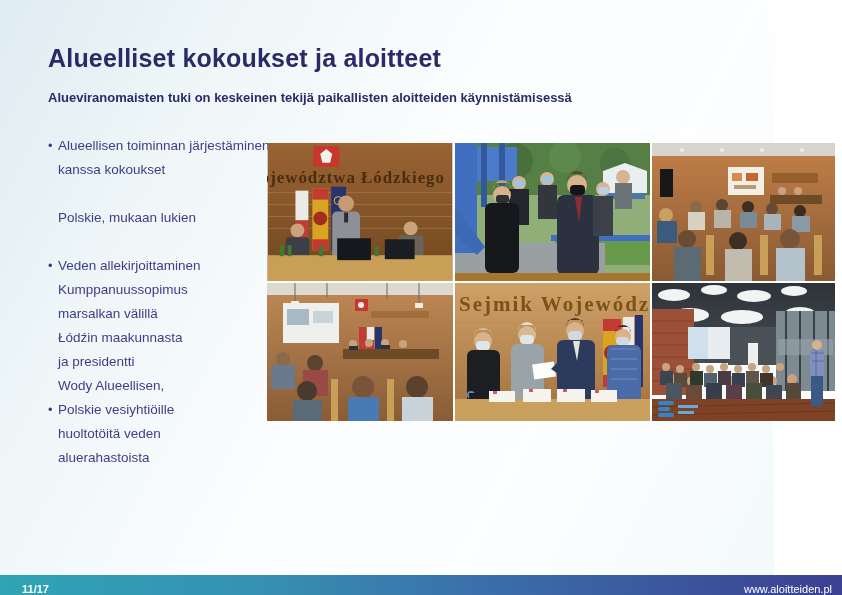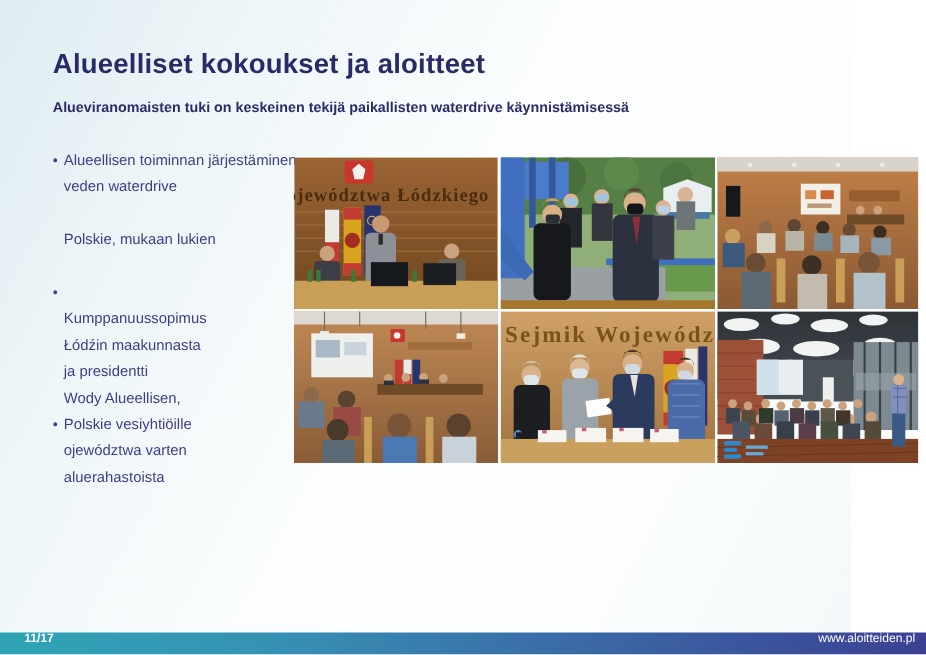--- a/index.html
+++ b/index.html
@@ -10,78 +10,83 @@
   .subtitle{position:absolute;left:48px;top:90px;font-size:13px;font-weight:bold;color:#2a2c68;}
   .bullets{position:absolute;left:48px;top:134px;width:250px;}
   .bl{display:flex;height:24px;line-height:24px;font-size:13.5px;color:#3e3e85;white-space:nowrap;}
   .bl .mark{width:10px;font-size:13px;color:#3e3e85;}
   .photogrid{position:absolute;left:267px;top:143px;width:568px;height:278px;
     display:grid;grid-template-columns:186px 195px 183px;grid-template-rows:138px 138px;gap:2px 2px;}
   .photo{position:relative;overflow:hidden;}
   .photo svg{display:block;width:100%;height:100%;}
   .footer{position:absolute;left:0;bottom:0;width:842px;height:20px;
     background:linear-gradient(90deg,#2fa4b5 0%,#3691b3 30%,#3a72aa 55%,#3c4092 100%);
-    display:flex;align-items:flex-start;justify-content:space-between;color:#ffffff;}
+    display:flex;align-items:flex-end;justify-content:space-between;color:#ffffff;}
   .page-num{margin-left:22px;font-size:11px;font-weight:bold;}
   .website{margin-right:10px;font-size:11px;}
   .sign-serif{font-family:"Liberation Serif",serif;font-weight:bold;}
 </style>
 </head>
 <body>
 
 <div class="slide">
 
   <div class="title">Alueelliset kokoukset ja aloitteet</div>
-  <div class="subtitle">Alueviranomaisten tuki on keskeinen tekijä paikallisten waterdrive käynnistämisessä</div>
+  <div class="subtitle">Alueviranomaisten tuki on keskeinen tekijä paikallisten aloitteiden käynnistämisessä</div>
 
   <div class="bullets">
     <div class="bl">
         <span class="mark">•</span>
         <span>Alueellisen toiminnan järjestäminen</span>
       </div>
     <div class="bl">
         <span class="mark"></span>
-        <span>veden waterdrive</span>
+        <span>kanssa kokoukset</span>
       </div>
     <div class="bl">
         <span class="mark"></span>
       </div>
     <div class="bl">
         <span class="mark"></span>
         <span>Polskie, mukaan lukien</span>
       </div>
     <div class="bl">
         <span class="mark"></span>
       </div>
     <div class="bl">
         <span class="mark">•</span>
+        <span>Veden allekirjoittaminen</span>
       </div>
     <div class="bl">
         <span class="mark"></span>
         <span>Kumppanuussopimus</span>
+      </div>
+    <div class="bl">
+        <span class="mark"></span>
+        <span>marsalkan välillä</span>
       </div>
     <div class="bl">
         <span class="mark"></span>
         <span>Łódźin maakunnasta</span>
       </div>
     <div class="bl">
         <span class="mark"></span>
         <span>ja presidentti</span>
       </div>
     <div class="bl">
         <span class="mark"></span>
         <span>Wody Alueellisen,</span>
       </div>
     <div class="bl">
         <span class="mark">•</span>
         <span>Polskie vesiyhtiöille</span>
       </div>
     <div class="bl">
         <span class="mark"></span>
-        <span>ojewództwa varten</span>
+        <span>huoltotöitä veden</span>
       </div>
     <div class="bl">
         <span class="mark"></span>
         <span>aluerahastoista</span>
       </div>
     <div class="bl">
         <span class="mark"></span>
       </div>
   </div>
 

